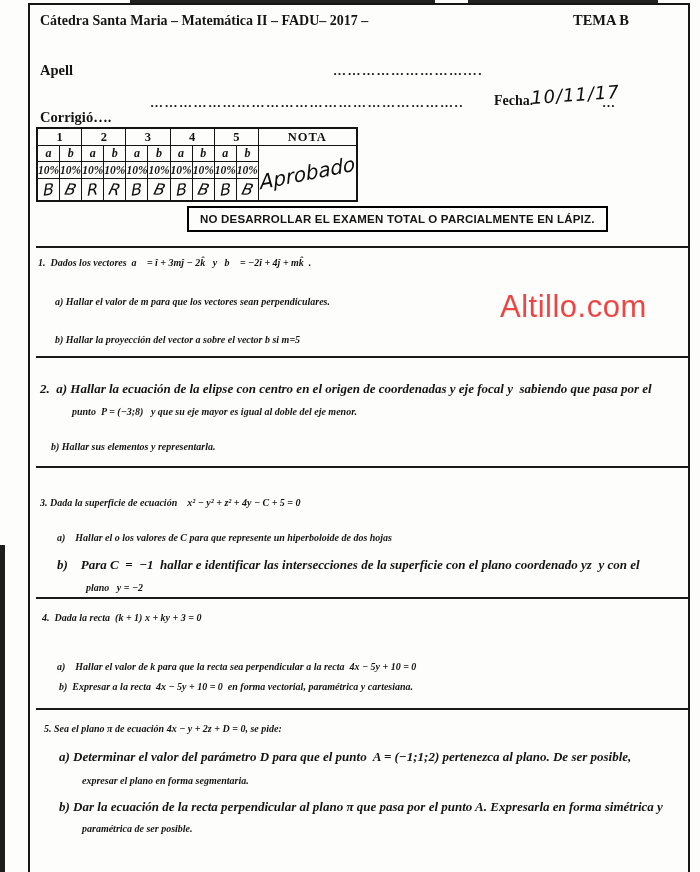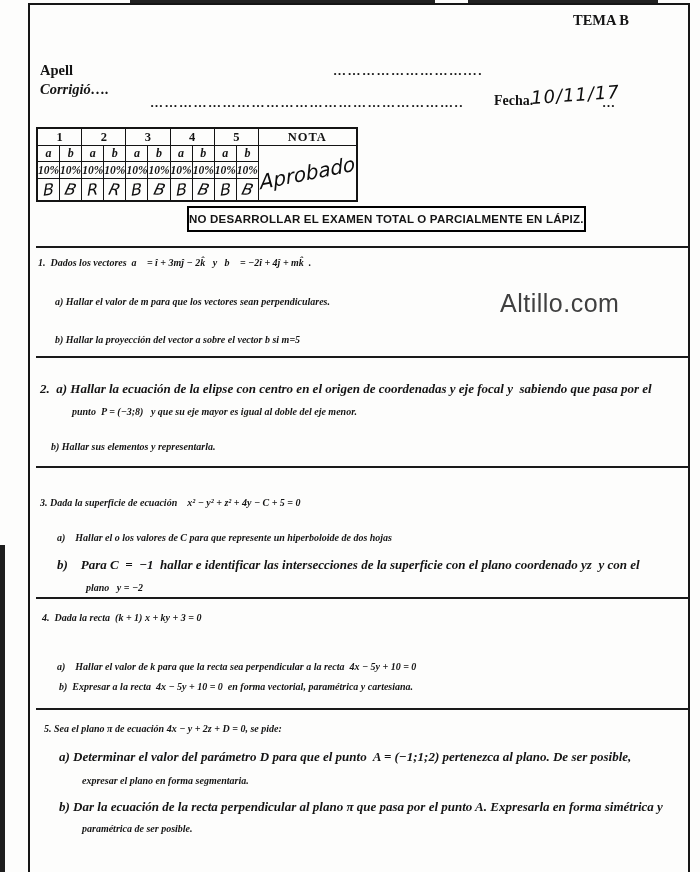--- a/index.html
+++ b/index.html
@@ -37,49 +37,50 @@
   .pct{font-weight:bold;font-style:italic;font-size:11.5px;height:16px;}
   .mark{height:21px;}
   .mark span{display:inline-block;font-size:16px;}
   .mark:nth-child(odd) span{transform:rotate(-7deg) skewX(-6deg);}
   .mark:nth-child(even) span{transform:rotate(4deg) skewX(-10deg);}
   .nota-cell{vertical-align:middle;}
   .nota-cell span{display:inline-block;font-size:20px;transform:rotate(-11deg) skewX(-6deg);}
 
   .warning{
     position:absolute;left:187px;top:206px;border:2.5px solid #000;
-    padding:5px 0;font-family:"Liberation Sans","DejaVu Sans",sans-serif;
+    padding:5px 11px;font-family:"Liberation Sans","DejaVu Sans",sans-serif;
     font-weight:bold;font-size:11.5px;letter-spacing:0.2px;white-space:pre;
   }
   .sep{position:absolute;left:36px;width:653px;height:2.4px;background:#1a1a1a;}
 
   .pline{position:absolute;font-weight:bold;font-style:italic;font-size:10px;white-space:pre;}
   .tight{font-size:13px;}
   .watermark{
     position:absolute;left:500px;top:289px;
     font-family:"Liberation Sans","DejaVu Sans",sans-serif;
-    font-size:25px;color:#404040;letter-spacing:0.5px;white-space:pre;
+    font-size:31px;color:#ef4444;letter-spacing:0.5px;white-space:pre;
   }
 </style>
 </head>
 <body>
 
 <div class="page">
 
   <div class="frame"></div>
   <div class="scan-strip-left"></div>
   <div class="scan-strip-top1"></div>
   <div class="scan-strip-top2"></div>
 
+  <div class="abs hdr" style="left:40px;top:13px;">Cátedra Santa Maria – Matemática II – FADU– 2017 –</div>
   <div class="abs hdr" style="left:573px;top:12px;font-size:14.5px;">TEMA B</div>
 
   <div class="abs fieldlbl" style="left:40px;top:62px;">Apell</div>
   <div class="abs dots" style="left:333px;top:63px;width:150px;">………………………...……</div>
 
-  <div class="abs fieldlbl" style="left:40px;top:81px;font-style:italic;">Corrigió….</div>
+  <div class="abs fieldlbl" style="left:40px;top:109px;">Corrigió….</div>
   <div class="abs dots" style="left:150px;top:95px;width:344px;">………………………………………………………..</div>
   <div class="abs fieldlbl" style="left:494px;top:93px;font-size:14px;">Fecha.</div>
   <div class="abs hand fecha-hand" style="left:531px;top:84px;">10/11/17</div>
   <div class="abs dots" style="left:602px;top:95px;width:30px;">…</div>
 
   <table class="grades" style="position:absolute;left:36px;top:127px;">
     <tbody>
         <tr>
       <th class="qh" colspan="2">1</th>
       <th class="qh" colspan="2">2</th>

